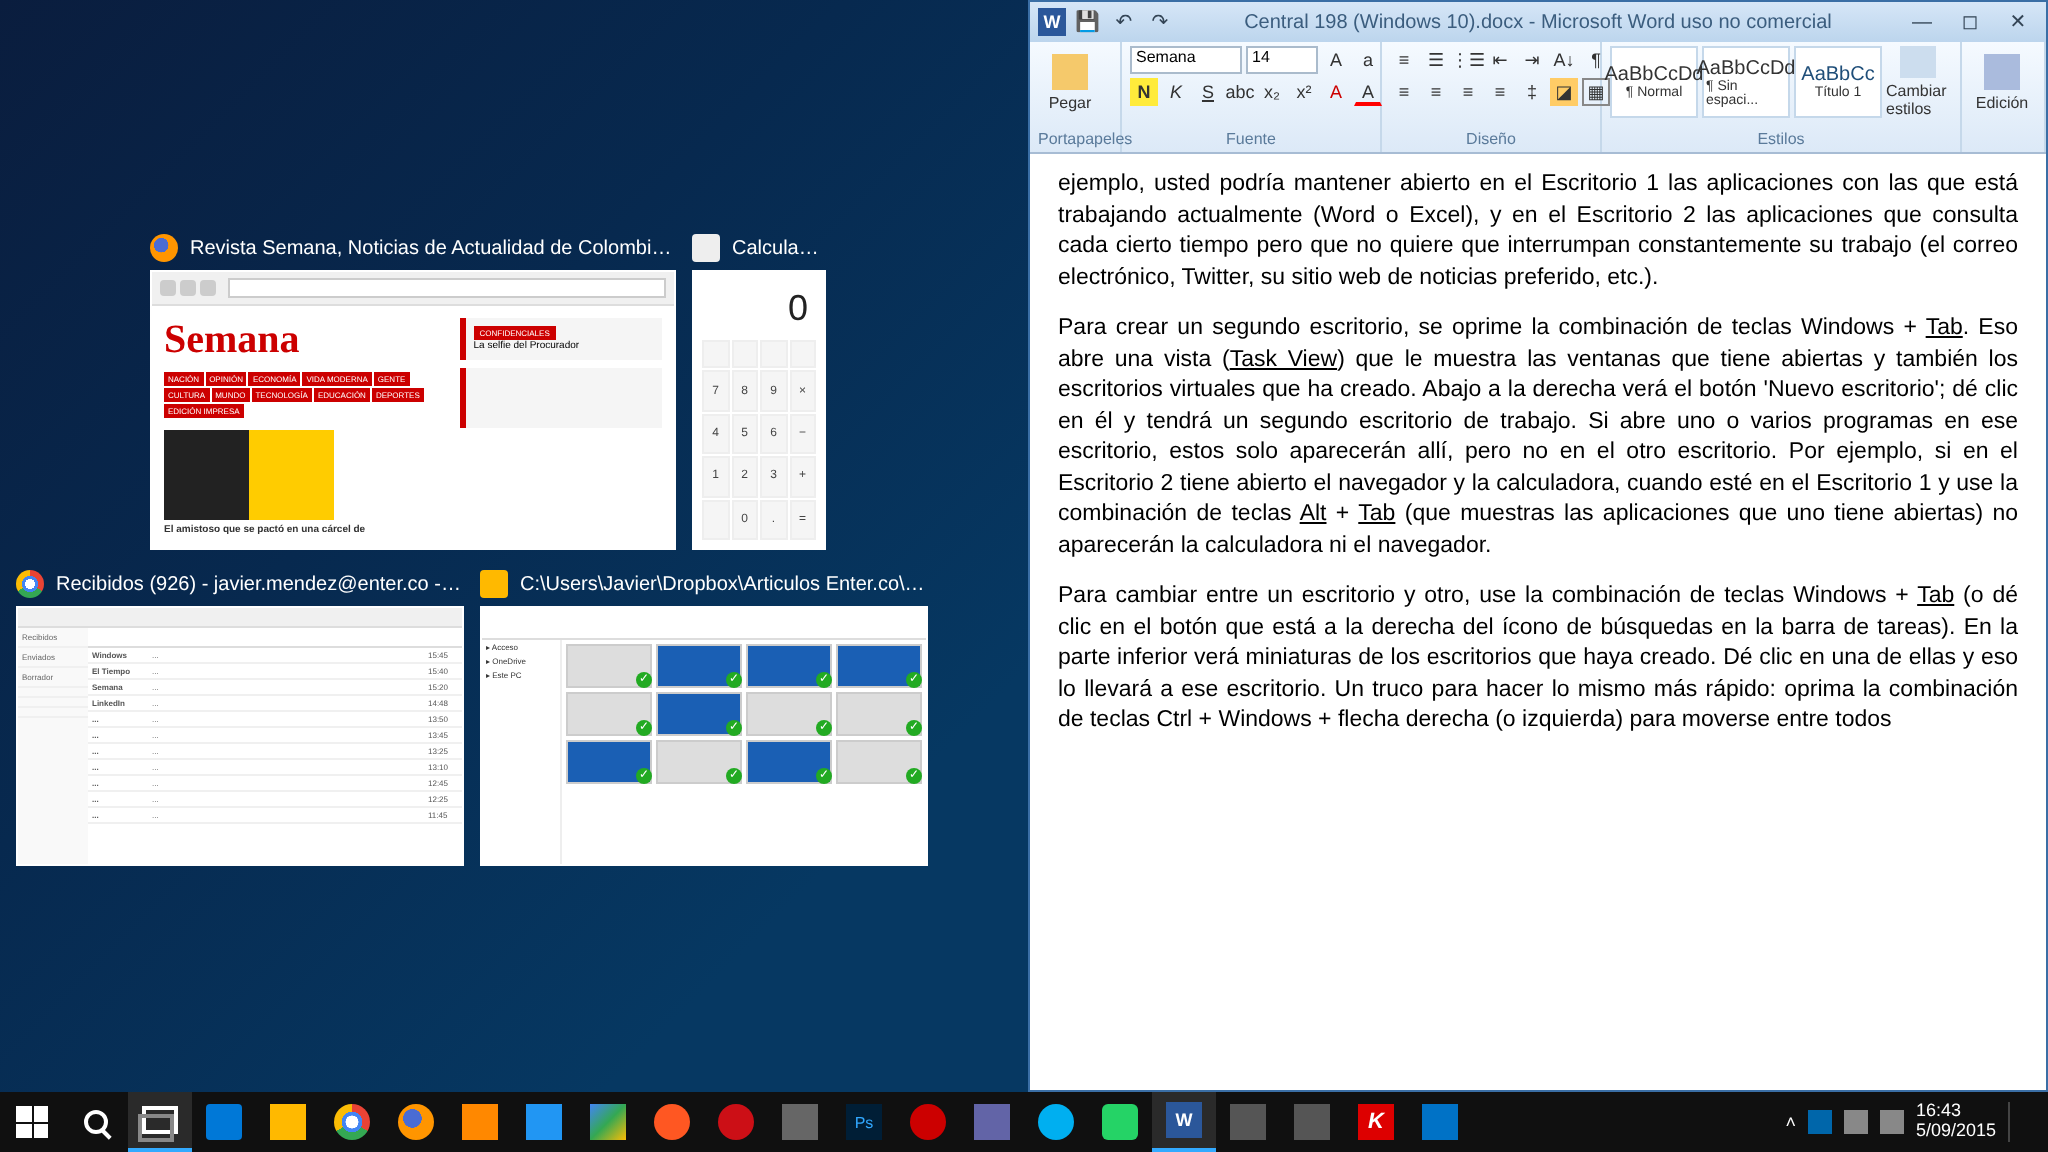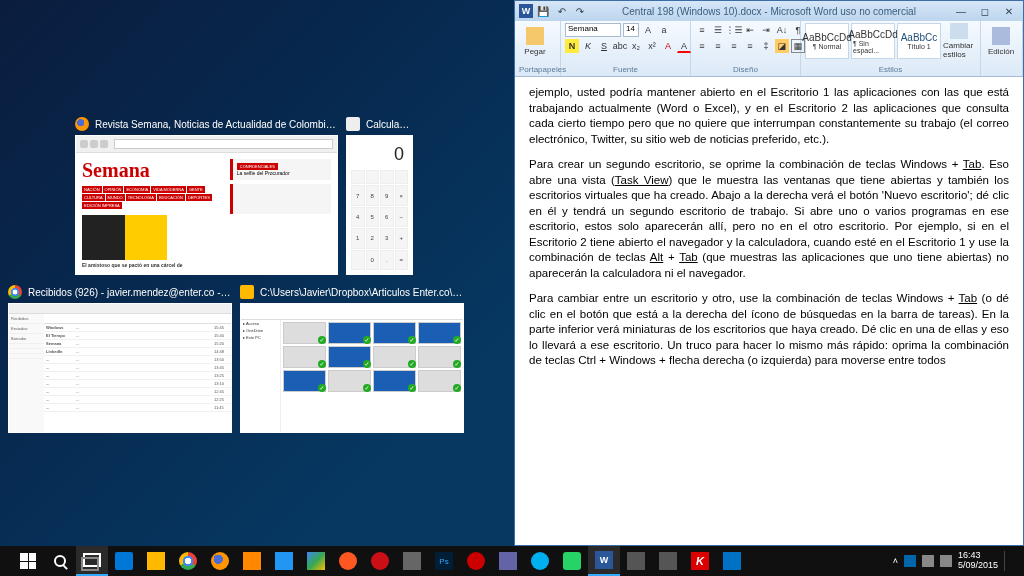--- a/index.html
+++ b/index.html
@@ -92,21 +92,21 @@
 .word-doc p { font-family: Verdana, sans-serif; font-size: 11.5px; color: #000; margin-bottom: 10px; text-align: justify; line-height: 1.35; }
 .word-doc u { text-decoration: underline; }
 
 .word-status { height: 18px; background: linear-gradient(#d6e6f7,#bcd5ed); display: flex; align-items: center; font-size: 9px; color: #2b4f77; padding: 0 6px; gap: 8px; }
 .ws-icon { width: 12px; height: 12px; background: #eee; border: 1px solid #abc; }
 .ws-spacer { flex: 1; }
 .zoom-track { width: 60px; height: 4px; background: #abc; position: relative; }
 .zoom-thumb { position: absolute; left: 50%; top: -2px; width: 6px; height: 8px; background: #5a7a9a; }
 
 
-.taskbar { position: absolute; bottom: 0; left: 0; width: 1024px; height: 30px; background: #101010; display: flex; align-items: center; padding-left: 12px; }
+.taskbar { position: absolute; bottom: 0; left: 0; width: 1024px; height: 30px; background: #101010; display: flex; align-items: center; }
 .tb-btn { width: 32px; height: 30px; display: flex; align-items: center; justify-content: center; color: #fff; font-size: 14px; }
 .tb-btn.active { background: #2a2a2a; border-bottom: 2px solid #3af; }
 .tb-icon { width: 18px; height: 18px; }
 .tb-spacer { flex: 1; }
 .tb-tray { display: flex; align-items: center; gap: 6px; padding: 0 8px; color: #fff; font-size: 9px; }
 .tb-clock { text-align: left; line-height: 1.1; }
 
 .start-icon { width: 16px; height: 16px; display: grid; grid-template-columns: 1fr 1fr; grid-template-rows: 1fr 1fr; gap: 1px; }
 .start-icon span { background: #fff; }
 .search-ico { width: 12px; height: 12px; border: 2px solid #fff; border-radius: 50%; position: relative; }
@@ -367,21 +367,21 @@
             <div class="ico" style="background:#f5c96b"></div>
             <span>Pegar</span>
           </div>
       </div>
       <div class="rgroup-label">Portapapeles</div>
     </div>
     <div class="rgroup" style="width:130px">
       <div class="rgroup-body" style="flex-direction:column;gap:2px">
         <div class="font-row">
           <div class="font-sel" style="width:56px">Semana</div>
-          <div class="font-sel" style="width:16px">14</div>
+          <div class="font-sel" style="width:36px">14</div>
           <div class="rbtn-sm">A</div>
           <div class="rbtn-sm">a</div>
         </div>
         <div class="font-row">
           <div class="rbtn-sm hl">
               <b>N</b>
             </div>
           <div class="rbtn-sm">
               <i>K</i>
             </div>

